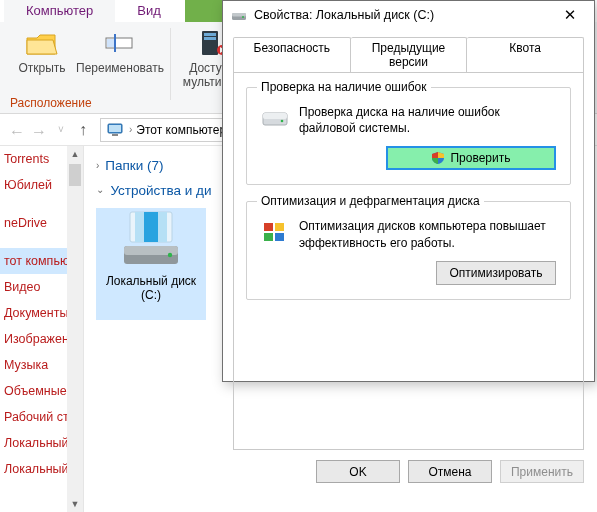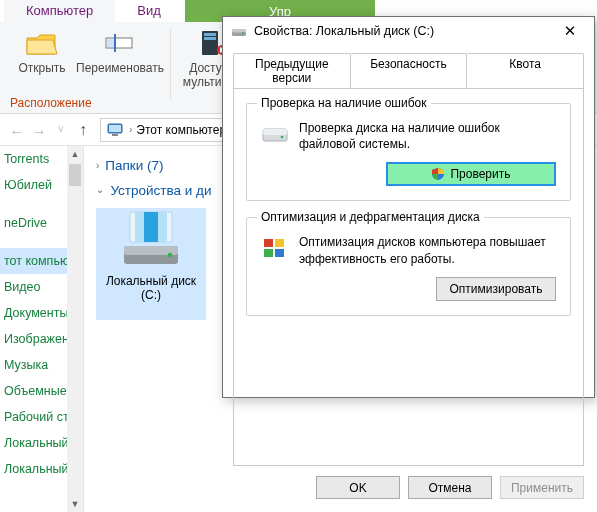--- a/index.html
+++ b/index.html
@@ -18,35 +18,35 @@
   
   .addr-row { display: flex; align-items: center; height: 32px; border-bottom: 1px solid #e5e5e5; padding: 0 6px; }
   .addr-arrow { width: 22px; height: 22px; display: flex; align-items: center; justify-content: center; color: #bcbcbc; font-size: 16px; }
   .addr-up { color: #555; }
   .addr-box { flex: 1; height: 24px; border: 1px solid #cfcfcf; margin-left: 6px; display: flex; align-items: center; padding: 0 6px; }
   .addr-pc-icon { width: 16px; height: 14px; margin-right: 6px; }
   .addr-chev { color: #7a7a7a; font-size: 10px; margin-right: 4px; }
   
   .body-split { display: flex; height: calc(512px - 22px - 92px - 32px); }
   .nav { width: 84px; background: #fff; border-right: 1px solid #e5e5e5; overflow: hidden; }
-  .nav-item { padding: 6px 0 6px 4px; font-size: 12.5px; color: #15803d; white-space: nowrap; width: 100%; overflow: hidden; }
+  .nav-item { padding: 6px 0 6px 4px; font-size: 12.5px; color: #b91c1c; white-space: nowrap; width: 100%; overflow: hidden; }
   .nav-item.sel { background: #cfe8ff; }
   .nav { position: relative; }
   .nav-vsb { position: absolute; right: 0; top: 0; bottom: 0; width: 16px; background: #f0f0f0; display: flex; flex-direction: column; }
   .nav-vsb .arr { height: 16px; display: flex; align-items: center; justify-content: center; color: #666; font-size: 9px; }
   .nav-vsb .thumb { flex: 0 0 22px; background: #cfcfcf; margin: 2px; border-radius: 0; }
   .main { flex: 1; padding: 10px 12px; }
   .sect-header { color: #0b57a5; font-size: 13.5px; margin: 2px 0 10px; display: flex; align-items: center; }
   .chev { display: inline-block; margin-right: 6px; font-size: 10px; color: #6f6f6f; }
   .drive-tile { width: 110px; text-align: center; }
   .drive-tile.sel { background: #cfe8ff; }
   .drive-svg { width: 70px; height: 62px; margin: 6px auto 4px; display: block; }
   .tile-label { font-size: 12px; padding: 0 4px 18px; }
   
-  .dialog { position: absolute; left: 222px; top: 16px; width: 373px; height: 382px; background: #fff; border: 1px solid #707070; box-shadow: 3px 3px 12px rgba(0,0,0,0.25); display: flex; flex-direction: column; }
+  .dialog { position: absolute; left: 222px; top: 0; width: 373px; height: 382px; background: #fff; border: 1px solid #707070; box-shadow: 3px 3px 12px rgba(0,0,0,0.25); display: flex; flex-direction: column; }
   .dlg-title { height: 30px; display: flex; align-items: center; padding: 0 2px 0 8px; font-size: 12.5px; }
   .dlg-drive-ico { width: 16px; height: 14px; margin-right: 7px; }
   .dlg-close { margin-left: auto; width: 44px; height: 28px; display: flex; align-items: center; justify-content: center; font-size: 15px; }
   .dlg-body { flex: 1; padding: 8px 10px 10px; display: flex; flex-direction: column; }
   .dlg-tabs { position: relative; }
   .tab-row { display: flex; }
   .dlg-tab { border: 1px solid #c9c9c9; border-bottom: none; padding: 3px 0 4px; font-size: 12px; text-align: center; background: #fff; position: relative; flex: 1; }
   .tab-row.row1 .dlg-tab { border-top-left-radius: 2px; border-top-right-radius: 2px; }
   .dlg-tab + .dlg-tab { border-left: none; }
   .dlg-tab.active { background: #fff; z-index: 2; border-bottom: 1px solid #fff; margin-bottom: -1px; }
@@ -191,22 +191,22 @@
     </svg>
     <span>Свойства: Локальный диск (C:)</span>
     <div class="dlg-close">
       <span>✕</span>
     </div>
   </div>
 
   <div class="dlg-body">
     <div class="dlg-tabs">
       <div class="tab-row row1">
+        <div class="dlg-tab">Безопасность</div>
         <div class="dlg-tab">Предыдущие версии</div>
-        <div class="dlg-tab">Безопасность</div>
         <div class="dlg-tab">Квота</div>
       </div>
     </div>
 
     <div class="tab-content">
 
       <div class="group">
         <div class="group-title">Проверка на наличие ошибок</div>
         <div class="group-row">
           <svg class="group-ico" viewBox="0 0 28 24">

